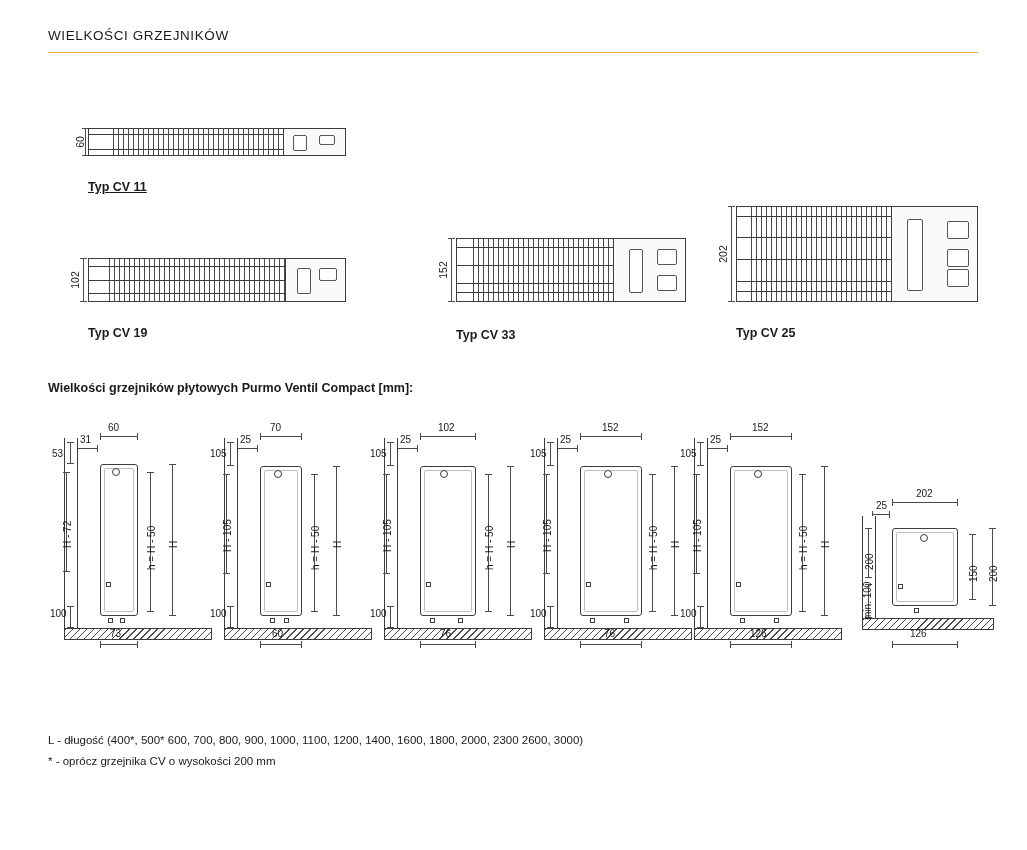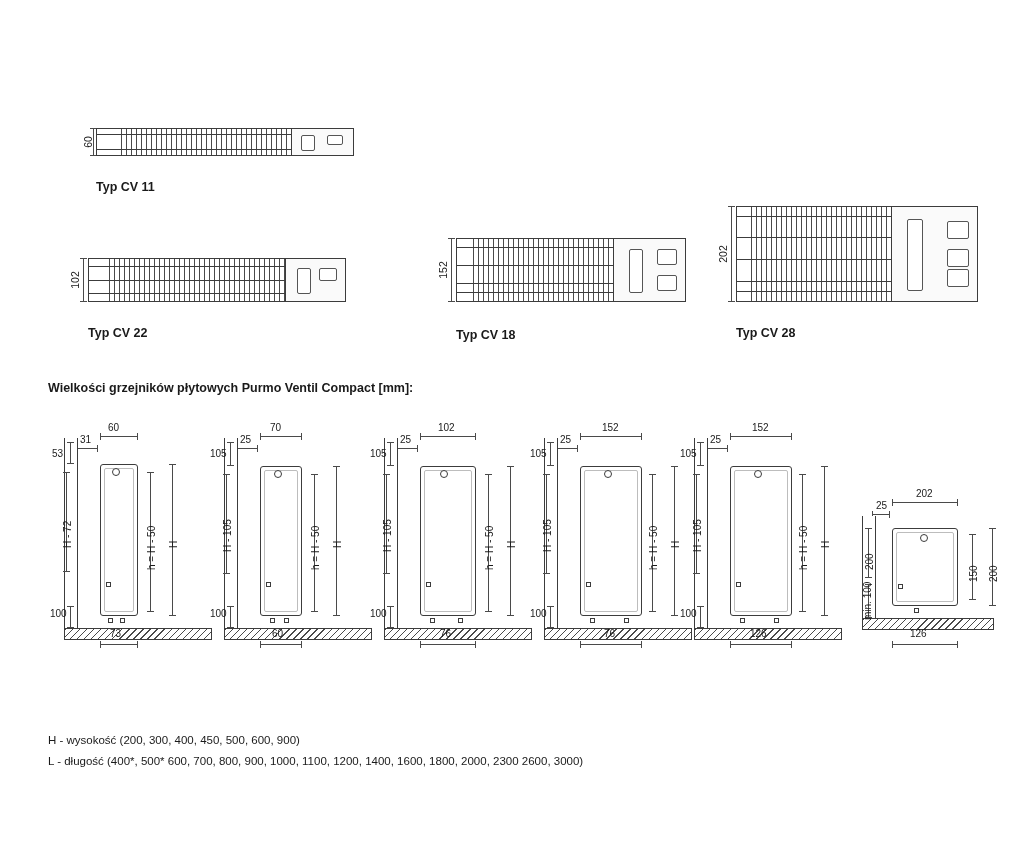--- a/index.html
+++ b/index.html
@@ -211,24 +211,28 @@
     font-size: 11.5px;
     color: #1a1a1a;
     line-height: 21px;
   }
 </style>
 </head>
 <body>
 
 <div class="page">
 
+  <div class="header">
+    <div class="header-title">WIELKOŚCI GRZEJNIKÓW</div>
+    <div class="header-rule"></div>
+  </div>
 
   <div class="types">
 
-    <div class="type-block" style="left:96px; top:128px;">
+    <div class="type-block" style="left:88px; top:128px;text-decoration:underline;">
       <div class="vdim" style="left:-22px; top:0px; width:20px; height:28px;">
         <span class="val">60</span>
         <span class="line"></span>
       </div>
       <div class="xsec" style="width:258px; height:28px;">
         <div class="fins" style="left:24px; right:62px;"></div>
         <div class="panel-line" style="top:5px;"></div>
         <div class="panel-line" style="bottom:5px;"></div>
         <div class="rightcap" style="width:62px;"></div>
         <div class="bracket" style="right:38px; top:6px; width:14px; height:16px;"></div>
@@ -245,61 +249,61 @@
       </div>
       <div class="xsec" style="width:258px; height:44px;">
         <div class="fins" style="left:20px; right:60px;"></div>
         <div class="panel-line" style="top:7px;"></div>
         <div class="panel-line" style="top:21px;"></div>
         <div class="panel-line" style="bottom:7px;"></div>
         <div class="rightcap" style="width:60px;"></div>
         <div class="bracket" style="right:34px; top:9px; width:14px; height:26px;"></div>
         <div class="bracket" style="right:8px; top:9px; width:18px; height:13px;"></div>
       </div>
-      <div class="type-caption" style="margin-top:24px;">Typ CV 22</div>
+      <div class="type-caption" style="margin-top:24px;">Typ CV 19</div>
     </div>
 
     <div class="type-block" style="left:456px; top:238px;">
       <div class="vdim" style="left:-26px; top:0px; width:22px; height:64px;">
         <span class="val">152</span>
         <span class="line"></span>
       </div>
       <div class="xsec" style="width:230px; height:64px;">
         <div class="fins" style="left:16px; right:72px;"></div>
         <div class="panel-line" style="top:8px;"></div>
         <div class="panel-line" style="top:26px;"></div>
         <div class="panel-line" style="top:44px;"></div>
         <div class="panel-line" style="bottom:8px;"></div>
         <div class="rightcap" style="width:72px;"></div>
         <div class="bracket" style="right:42px; top:10px; width:14px; height:44px;"></div>
         <div class="bracket" style="right:8px; top:10px; width:20px; height:16px;"></div>
         <div class="bracket" style="right:8px; bottom:10px; width:20px; height:16px;"></div>
       </div>
-      <div class="type-caption" style="margin-top:26px;">Typ CV 18</div>
+      <div class="type-caption" style="margin-top:26px;">Typ CV 33</div>
     </div>
 
     <div class="type-block" style="left:736px; top:206px;">
       <div class="vdim" style="left:-26px; top:0px; width:22px; height:96px;">
         <span class="val">202</span>
         <span class="line"></span>
       </div>
       <div class="xsec" style="width:242px; height:96px;">
         <div class="fins" style="left:14px; right:86px;"></div>
         <div class="panel-line" style="top:9px;"></div>
         <div class="panel-line" style="top:30px;"></div>
         <div class="panel-line" style="top:52px;"></div>
         <div class="panel-line" style="top:74px;"></div>
         <div class="panel-line" style="bottom:9px;"></div>
         <div class="rightcap" style="width:86px;"></div>
         <div class="bracket" style="right:54px; top:12px; width:16px; height:72px;"></div>
         <div class="bracket" style="right:8px; top:14px; width:22px; height:18px;"></div>
         <div class="bracket" style="right:8px; top:42px; width:22px; height:18px;"></div>
         <div class="bracket" style="right:8px; bottom:14px; width:22px; height:18px;"></div>
       </div>
-      <div class="type-caption" style="margin-top:24px;">Typ CV 28</div>
+      <div class="type-caption" style="margin-top:24px;">Typ CV 25</div>
     </div>
 
   </div>
 
   <div class="subtitle">Wielkości grzejników płytowych Purmo Ventil Compact [mm]:</div>
 
   <div class="elevs">
 
     <div class="elev" style="left:48px;">
       <div class="lbl" style="left:32px; top:14px;">31</div>
@@ -491,17 +495,17 @@
       <div class="dimline-v" style="left:138px; top:30px; height:78px;"></div>
       <div class="lbl rot" style="left:134px; top:84px;">200</div>
 
       <div class="dimline-h" style="left:38px; top:146px; width:66px;"></div>
       <div class="lbl" style="left:56px; top:130px;">126</div>
     </div>
 
   </div>
 
   <div class="notes">
-    <div class="note">H - wysokość (200, 300, 400, 450, 500, 600, 900)</div>
     <div class="note">L - długość (400*, 500* 600, 700, 800, 900, 1000, 1100, 1200, 1400, 1600, 1800, 2000, 2300  2600, 3000)</div>
+    <div class="note">* - oprócz grzejnika CV o wysokości 200 mm</div>
   </div>
 
 </div>
 
 </body></html>

